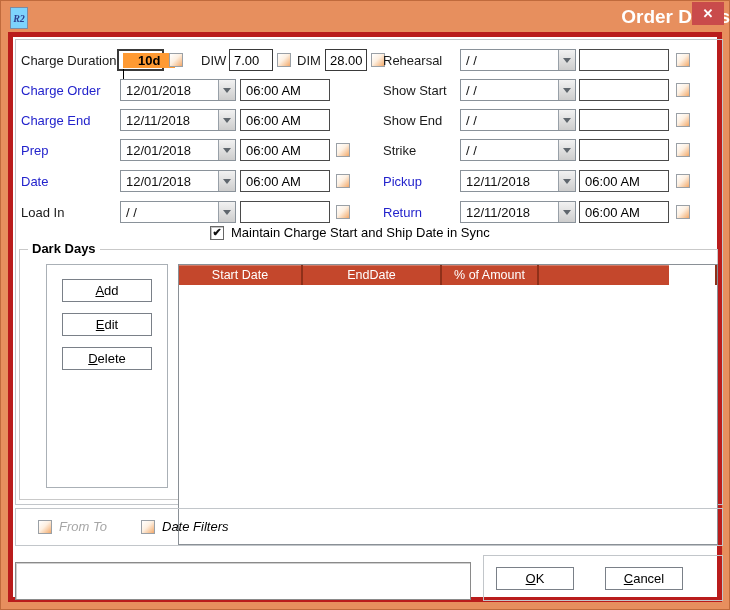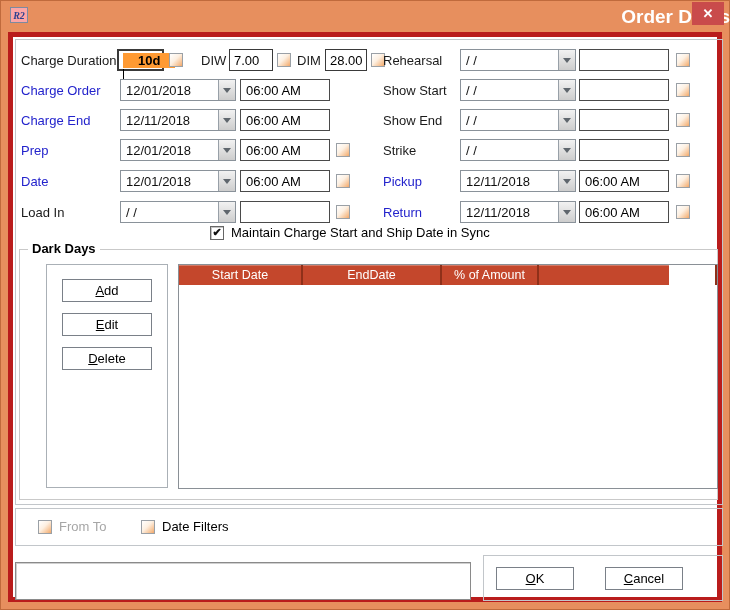--- a/index.html
+++ b/index.html
@@ -2,21 +2,21 @@
 <html><head>
 <meta charset="utf-8">
 <style>
   * { box-sizing: border-box; }
   html,body { margin:0; padding:0; background:#c8c8c8; }
   .window { position:relative; width:730px; height:610px; background:#e78f5e;
             font-family:"Liberation Sans",sans-serif; box-shadow: inset 0 0 0 1px #c06a3c; overflow:hidden; }
 
   
   .titlebar { position:absolute; top:0; left:0; right:0; height:32px; }
-  .app-icon { position:absolute; left:10px; top:7px; width:18px; height:16px; background:#fca5a5;
+  .app-icon { position:absolute; left:10px; top:7px; width:18px; height:22px; background:#7dd3fc;
               border:1px solid #7d8aa0; color:#2c3f8f; font:italic bold 10px "Liberation Serif",serif;
               display:flex; align-items:center; justify-content:center; }
   .title { position:absolute; left:0; right:0; top:6px; text-align:right; color:#fff; font-size:19px;font-weight:bold; }
   .close-btn { position:absolute; right:6px; top:2px; width:32px; height:23px; background:#c94b4b;
                color:#fff; font-size:13px; font-weight:bold; display:flex; align-items:center; justify-content:center; }
 
   
   .content { position:absolute; left:8px; top:32px; width:714px; height:570px; background:#fff;
              border:5px solid #b91c1c; }
   .main-panel    { position:absolute; left:2px;  top:2px;   width:708px; height:466px; border:1px solid #c2c6ca; }
@@ -48,28 +48,28 @@
   .wincb { width:14px; height:14px; border:1px solid #666; background:#fff; color:#111;
            font-size:11px; font-weight:bold; display:flex; align-items:center; justify-content:center;
            box-shadow: inset 1px 1px 0 #c4c4c4; }
 
   
   .dark-group { position:absolute; left:6px; top:212px; width:699px; height:251px; border:1px solid #c9c9c9; }
   .dark-legend { position:absolute; top:-9px; left:8px; background:#fff; padding:0 4px; font-weight:bold; font-size:13px; }
   .btn-panel { position:absolute; left:26px; top:14px; width:122px; height:224px; border:1px solid #aab0b6; }
   .panel-btn { position:absolute; left:15px; width:90px; height:23px; background:#fff; border:1px solid #7a8088;
                font-size:13px; display:flex; align-items:center; justify-content:center; cursor:default; }
-  .dd-table { position:absolute; left:158px; top:14px; width:540px; height:225px; border:1px solid #8a9096; background:#fff; }
+  .dd-table { position:absolute; left:158px; top:14px; width:540px; height:281px; border:1px solid #8a9096; background:#fff; }
   .dd-header { display:flex; height:20px; }
   .hcell { background:#c4472c; color:#fff; font-size:12.5px; display:flex; align-items:center; justify-content:center;
            border-right:2px solid #8f3019; box-shadow: inset 0 1px 0 rgba(255,255,255,.28); }
   .hc0{width:124px} .hc1{width:139px} .hc2{width:97px} .hfill{width:130px; border-right:none;} .hend{flex:1; background:#fff; box-shadow:none;}
 
   
-  .filter-item { position:absolute; top:10px; display:flex; gap:7px; align-items:center; font-size:13px; }
+  .filter-item { position:absolute; top:10px; display:flex; gap:7px; align-items:center; font-size:13px;font-style:italic; }
   .filter-item .ocb2 { width:14px; height:14px; border:1px solid #9aa0a6;
          background:linear-gradient(135deg,#ffffff 0%,#fdf0e2 45%,#f6bd8b 85%,#f0a66a 100%); }
   .disabled-lbl { color:#a6a6a6; }
 
   
   .note-input { position:absolute; left:2px; top:525px; width:456px; height:38px; background:#fff;
                 border:1px solid #8a8a8a; box-shadow: inset 1px 1px 0 #cfcfcf; font-size:13px; padding:0 6px;
                 font-family:"Liberation Sans",sans-serif; }
   .dlg-btn { position:absolute; top:11px; width:78px; height:23px; background:#fff; border:1px solid #7a8088;
              font-size:13px; display:flex; align-items:center; justify-content:center; cursor:default; }

